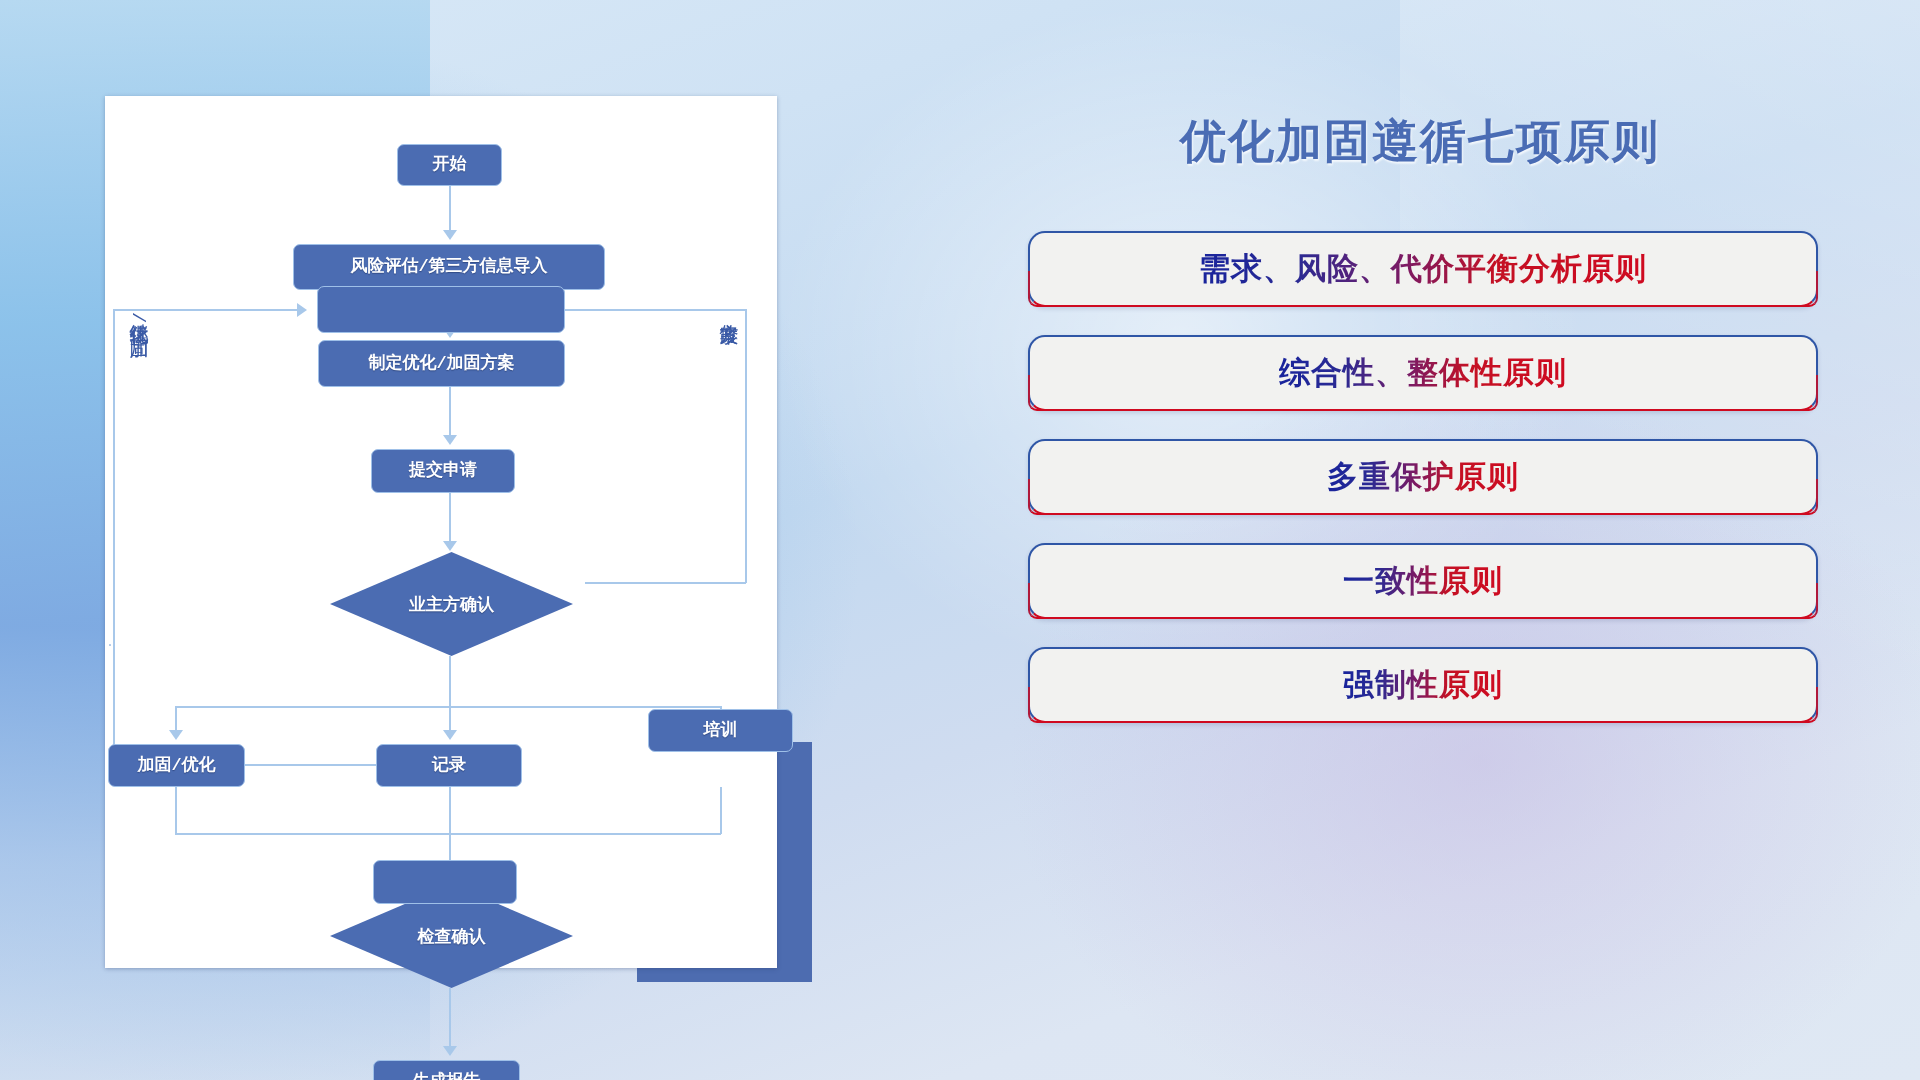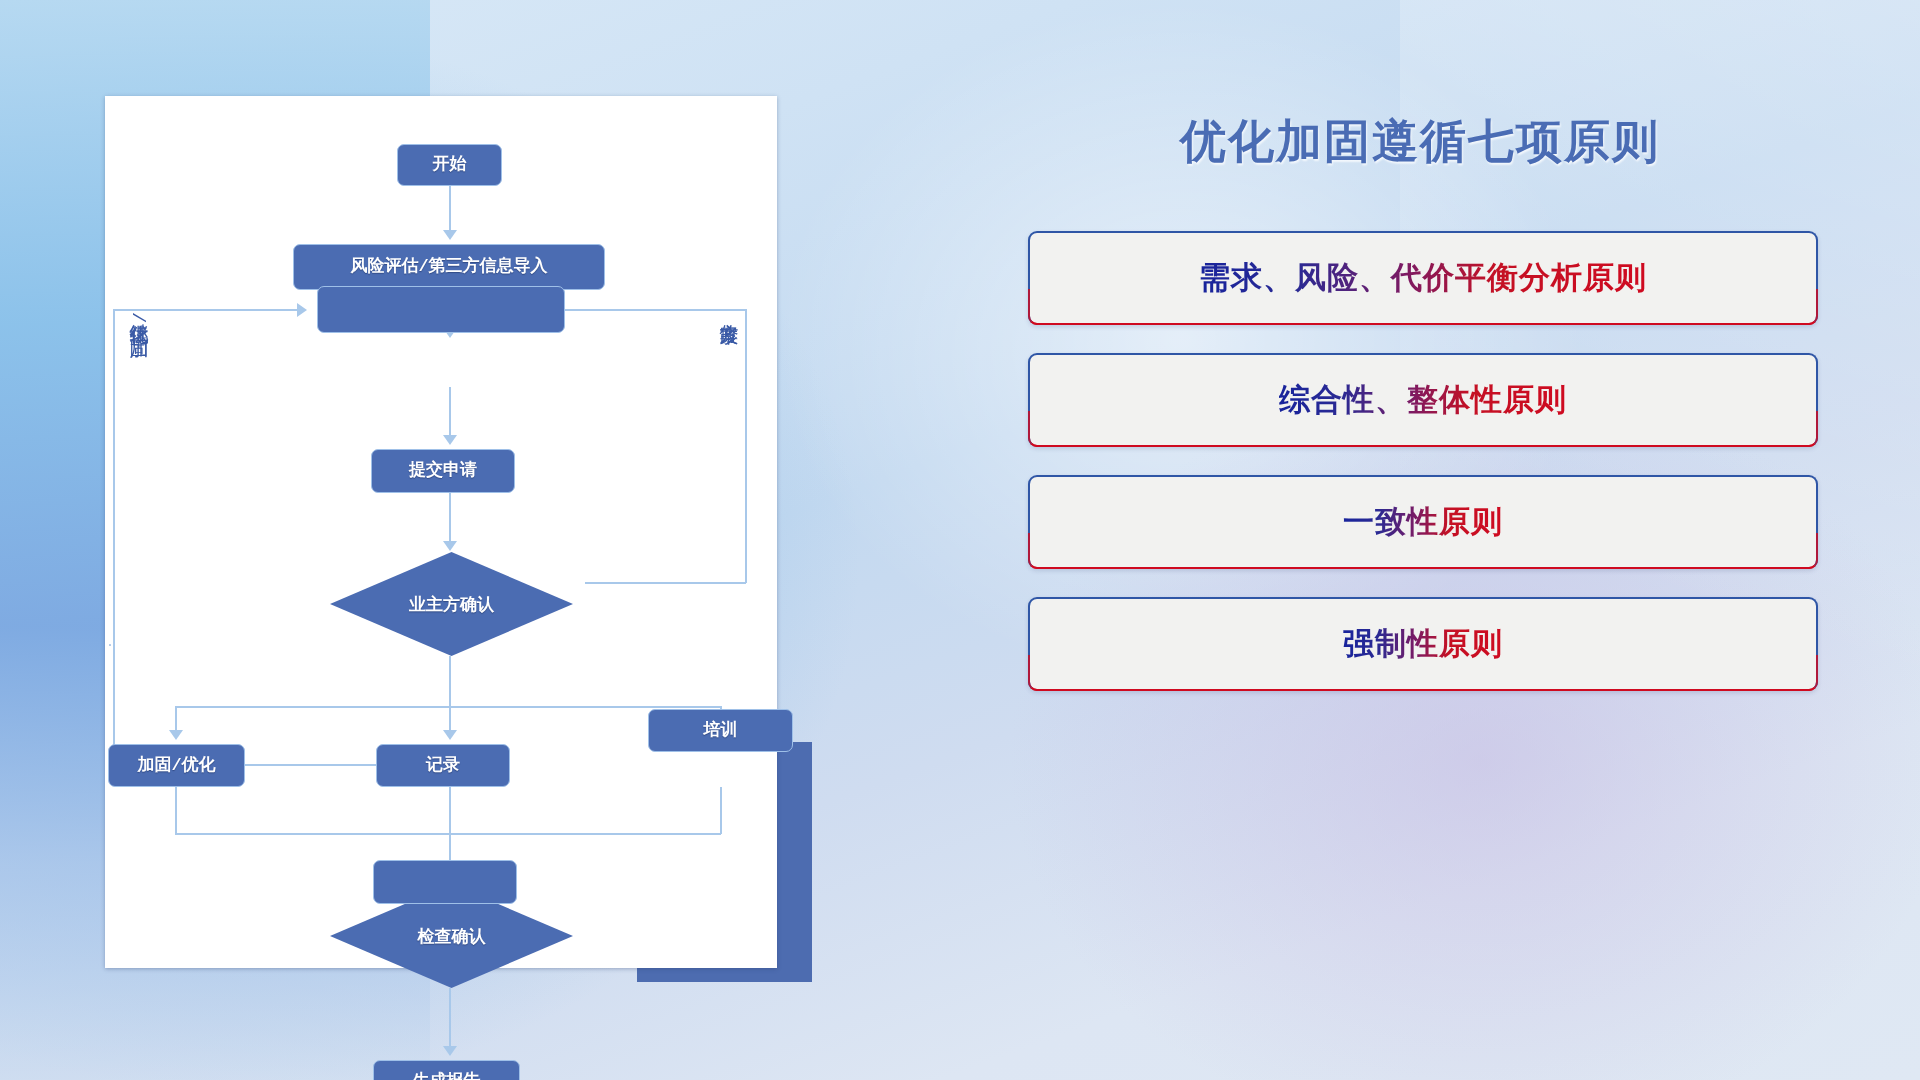--- a/index.html
+++ b/index.html
@@ -145,24 +145,24 @@
     letter-spacing: 2px;
     text-shadow: 1px 2px 2px rgba(255,255,255,0.75);
   }
   .principle-list {
     position: absolute;
     left: 8px; top: 135px;
     width: 790px;
   }
   .principle {
     position: relative;
-    height: 94px;
+    height: 76px;
     margin-bottom: 28px;
     background: #f2f2f0;
-    border-radius: 9px;
+    border-radius: 17px;
     border-top: 2px solid #2f56a6;
     border-bottom: 2px solid #cf0a20;
     border-left: 2px solid #2f56a6;
     border-right: 2px solid #2f56a6;
     display: flex;
     align-items: center;
     justify-content: center;
     box-shadow: 0 2px 4px rgba(60,80,130,0.18);
   }
   .principle::after {
@@ -216,20 +216,23 @@
       <div class="ln v" style="left:344px; top:90px; height:48px;"></div>
       <div class="arr down" style="left:338px; top:134px;"></div>
 
       <div class="node" style="left:188px; top:148px; width:312px; height:46px;">
         <span>风险评估/第三方信息导入</span>
       </div>
       <div class="ln v" style="left:344px; top:194px; height:42px;"></div>
       <div class="arr down" style="left:338px; top:232px;"></div>
 
       <div class="node" style="left:212px; top:190px; width:248px; height:47px; top:190px;" hidden=""></div>
+      <div class="node" style="left:213px; top:244px; width:247px; height:47px;">
+        <span>制定优化/加固方案</span>
+      </div>
       <div class="ln v" style="left:344px; top:291px; height:52px;"></div>
       <div class="arr down" style="left:338px; top:339px;"></div>
 
       <div class="node" style="left:266px; top:353px; width:144px; height:44px;">
         <span>提交申请</span>
       </div>
       <div class="ln v" style="left:344px; top:397px; height:52px;"></div>
       <div class="arr down" style="left:338px; top:445px;"></div>
 
       <div class="diamond" style="left:225px; top:456px; width:243px; height:104px;">
@@ -243,21 +246,21 @@
       <div class="ln v" style="left:615px; top:610px; height:28px;"></div>
       <div class="arr down" style="left:64px;  top:634px;"></div>
       <div class="arr down" style="left:338px; top:634px;"></div>
       <div class="arr down" style="left:609px; top:634px;"></div>
 
       <div class="node" style="left:4px; top:548px; width:0; height:0;" hidden=""></div>
 
       <div class="node" style="left:3px; top:648px; width:137px; height:43px;">
         <span>加固/优化</span>
       </div>
-      <div class="node" style="left:271px; top:648px; width:134px; height:43px;">
+      <div class="node" style="left:271px; top:648px; width:146px; height:43px;">
         <span>记录</span>
       </div>
       <div class="node" style="left:543px; top:613px; width:145px; height:43px;">
         <span>培训</span>
       </div>
 
       <div class="ln v" style="left:70px;  top:691px; height:47px;"></div>
       <div class="ln v" style="left:344px; top:691px; height:47px;"></div>
       <div class="ln v" style="left:615px; top:691px; height:47px;"></div>
       <div class="ln h" style="left:70px;  top:737px; width:546px;"></div>
@@ -288,20 +291,23 @@
 
       <div class="principle">
         <span class="principle-label">需求、风险、代价平衡分析原则</span>
       </div>
 
       <div class="principle">
         <span class="principle-label">综合性、整体性原则</span>
       </div>
 
 
+      <div class="principle">
+        <span class="principle-label">多重保护原则</span>
+      </div>
 
       <div class="principle">
         <span class="principle-label">一致性原则</span>
       </div>
 
       <div class="principle">
         <span class="principle-label">强制性原则</span>
       </div>
 
 

